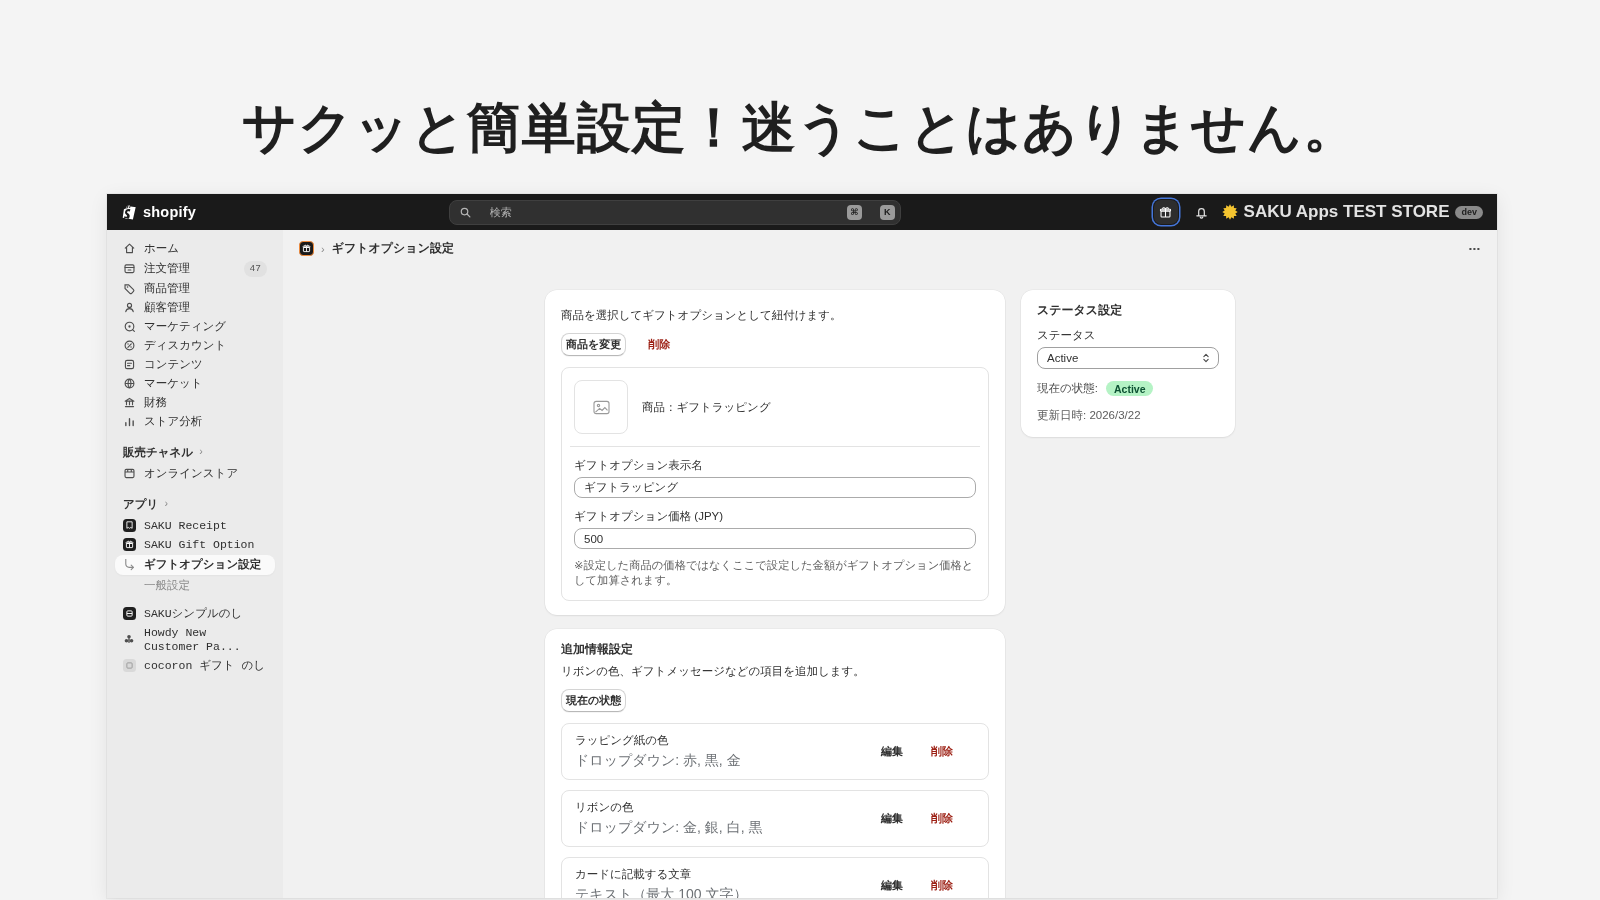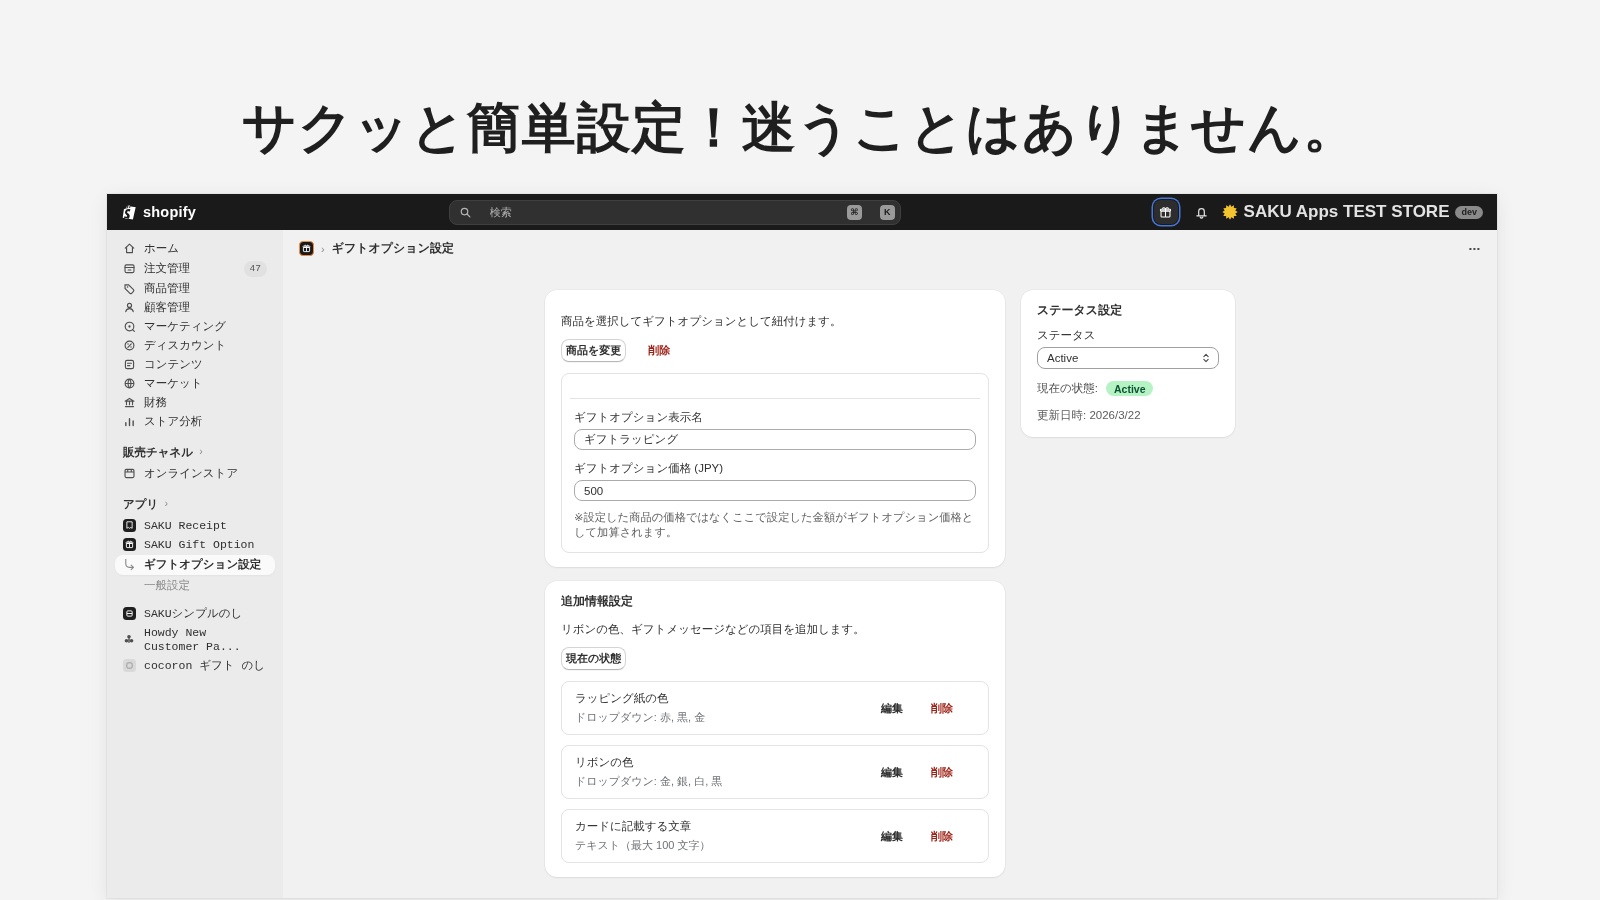--- a/index.html
+++ b/index.html
@@ -104,21 +104,21 @@
   .bc-more { margin-left:auto; color:#4a4a4a; font-weight:700; letter-spacing:1px; cursor:pointer; }
   .content {
     width:690px; margin:24px auto 0; display:grid;
     grid-template-columns:460px 214px; gap:16px; align-items:start;
   }
   .card {
     background:#fff; border-radius:12px; padding:12px 16px 14px;
     box-shadow:0 1px 2px rgba(26,26,26,.07), 0 0 0 .5px rgba(0,0,0,.06);
   }
   .card-title { font-size:12px; font-weight:700; color:#303030; }
-  .card-desc { margin-top:12px; font-size:11.5px; color:#303030; }
+  .card-desc { margin-top:6px; font-size:11.5px; color:#303030; }
   .btn-row { margin-top:10px; display:flex; align-items:center; gap:22px; }
   .btn-secondary {
     background:#fff; border:1px solid #d4d4d4; border-bottom-color:#b8b8b8;
     border-radius:8px; padding:3px 4px; font-size:11px; font-weight:600;
     color:#303030; cursor:pointer; box-shadow:0 1px 0 rgba(0,0,0,.04);
     font-family:inherit;
   }
   .link-critical {
     color:#9c1f13; font-size:11px; font-weight:700; cursor:pointer; background:none;
     border:none; font-family:inherit;
@@ -152,21 +152,21 @@
   }
   .updated { margin-top:12px; font-size:11.5px; color:#5c5c5c; }
   
   .info-items { margin-top:11px; display:flex; flex-direction:column; gap:10px; }
   .info-item {
     border:1px solid #e3e3e3; border-radius:8px; padding:9px 13px;
     display:flex; align-items:center;
   }
   .info-item-text { flex:1; }
   .info-item-name { font-size:11.5px; color:#303030; }
-  .info-item-type { margin-top:4px; font-size:11px; color:#6d7175; }
+  .info-item-type { margin-top:4px; font-size:14px; color:#6d7175; }
   .info-actions { display:flex; gap:28px; padding-right:22px; align-items:center; }
   .link-edit {
     color:#303030; font-size:11px; font-weight:700; cursor:pointer;
     background:none; border:none; font-family:inherit;
   }
   svg { display:block; }
 </style>
 </head>
 <body>
 
@@ -415,20 +415,30 @@
       <div class="content">
         <div>
 
           <div class="card">
             <div class="card-desc">商品を選択してギフトオプションとして紐付けます。</div>
             <div class="btn-row">
               <button class="btn-secondary">商品を変更</button>
               <button class="link-critical">削除</button>
             </div>
             <div class="inner-box">
+              <div class="product-row">
+                <div class="thumb">
+                  <svg width="17" height="15" viewBox="0 0 18 16" fill="none" stroke="currentColor" stroke-width="1.2">
+                      <rect x="1" y="1.5" width="16" height="13" rx="2.2"></rect>
+                      <circle cx="5.8" cy="5.8" r="1.2"></circle>
+                      <path d="M2.6 13 7 9l2.6 2.2 3-3.2 2.8 3"></path>
+                    </svg>
+                </div>
+                <div class="product-line"><span>商品：</span><a>ギフトラッピング</a></div>
+              </div>
               <div class="divider"></div>
               <div class="field-label">ギフトオプション表示名</div>
               <input class="text-input" value="ギフトラッピング" style="">
               <div class="field-label">ギフトオプション価格 (JPY)</div>
               <input class="text-input" value="500" style="">
               <div class="note">※設定した商品の価格ではなくここで設定した金額がギフトオプション価格として加算されます。</div>
             </div>
           </div>
 
           <div class="card" style="margin-top:14px;">

